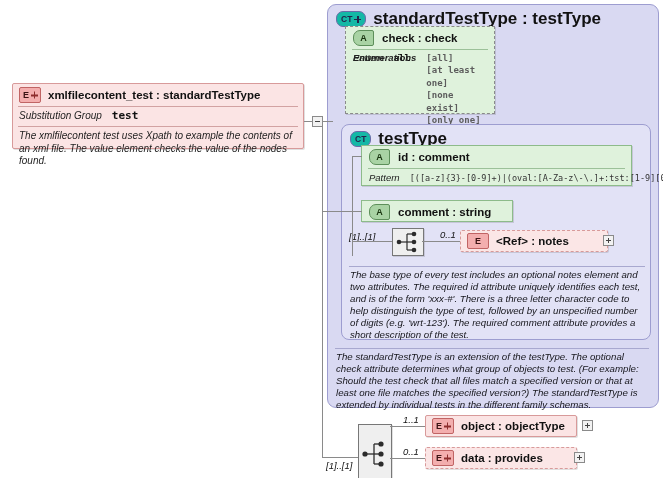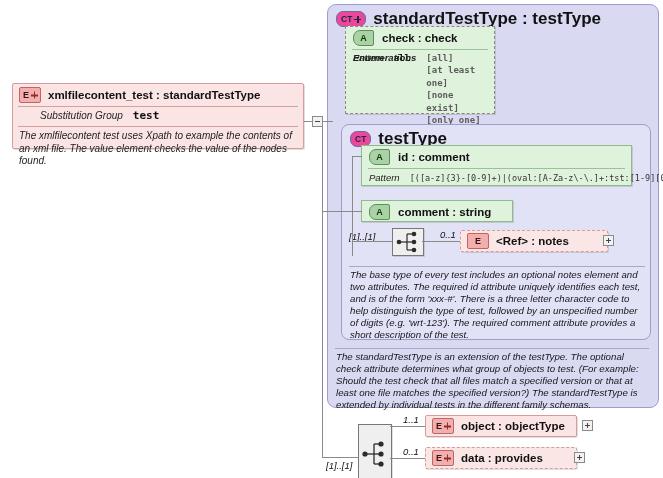--- a/index.html
+++ b/index.html
@@ -56,39 +56,39 @@
     position:absolute;right:2px;top:50%;transform:translateY(-50%);
     width:7px;height:7px;
   }
   .badge-e .pl::before{content:"";position:absolute;left:0;top:3px;width:7px;height:1.5px;background:#8d2d2d;}
   .badge-e .pl::after{content:"";position:absolute;left:2.75px;top:0;width:1.5px;height:7px;background:#8d2d2d;}
   .badge-e .lt{position:absolute;left:3px;top:50%;transform:translateY(-50%);font-size:9px;font-weight:bold;}
 
   .ebox-title{font-size:11.5px;font-weight:bold;color:#111;white-space:nowrap;}
 
   .ebox-divider{height:1px;background:#d2a2a2;margin:0 5px;}
-  .ebox-rows{padding:2px 6px 4px 6px;margin-left:21px;}
+  .ebox-rows{padding:2px 6px 4px 6px;}
   .row-kv{display:flex;gap:10px;font-size:10px;line-height:13px;}
   .row-kv .k{font-style:italic;color:#222;white-space:nowrap;}
   .row-kv .v{font-weight:bold;font-family:"DejaVu Sans Mono", monospace;font-size:11px;color:#111;}
   .ebox-desc{
     padding:3px 6px 4px 6px;font-style:italic;font-size:10px;line-height:12.5px;color:#1d1d1d;
   }
 
   
   .ctbox{
     background:#d9d9f2;
     border:1px solid #9d9dd0;
     border-radius:9px;
   }
   .ctbox.inner{background:#e2e2f6;border-radius:8px;}
   .ct-head{display:flex;align-items:center;gap:7px;padding:4px 0 0 8px;}
   .badge-ct{
     height:14px;padding:0 4px;flex:0 0 auto;
-    background:#ec4899;border:1px solid #6b6ba8;
+    background:#14b8a6;border:1px solid #6b6ba8;
     border-radius:7px;
     display:flex;align-items:center;gap:2px;
     font-size:8.5px;font-weight:bold;color:#23234a;line-height:1;
   }
   .badge-ct .pl2{position:relative;width:7px;height:7px;display:inline-block;}
   .badge-ct .pl2::before{content:"";position:absolute;left:0;top:3px;width:7px;height:1.5px;background:#23234a;}
   .badge-ct .pl2::after{content:"";position:absolute;left:2.75px;top:0;width:1.5px;height:7px;background:#23234a;}
   .ct-title{font-size:17px;font-weight:bold;color:#111;white-space:nowrap;}
 
   

